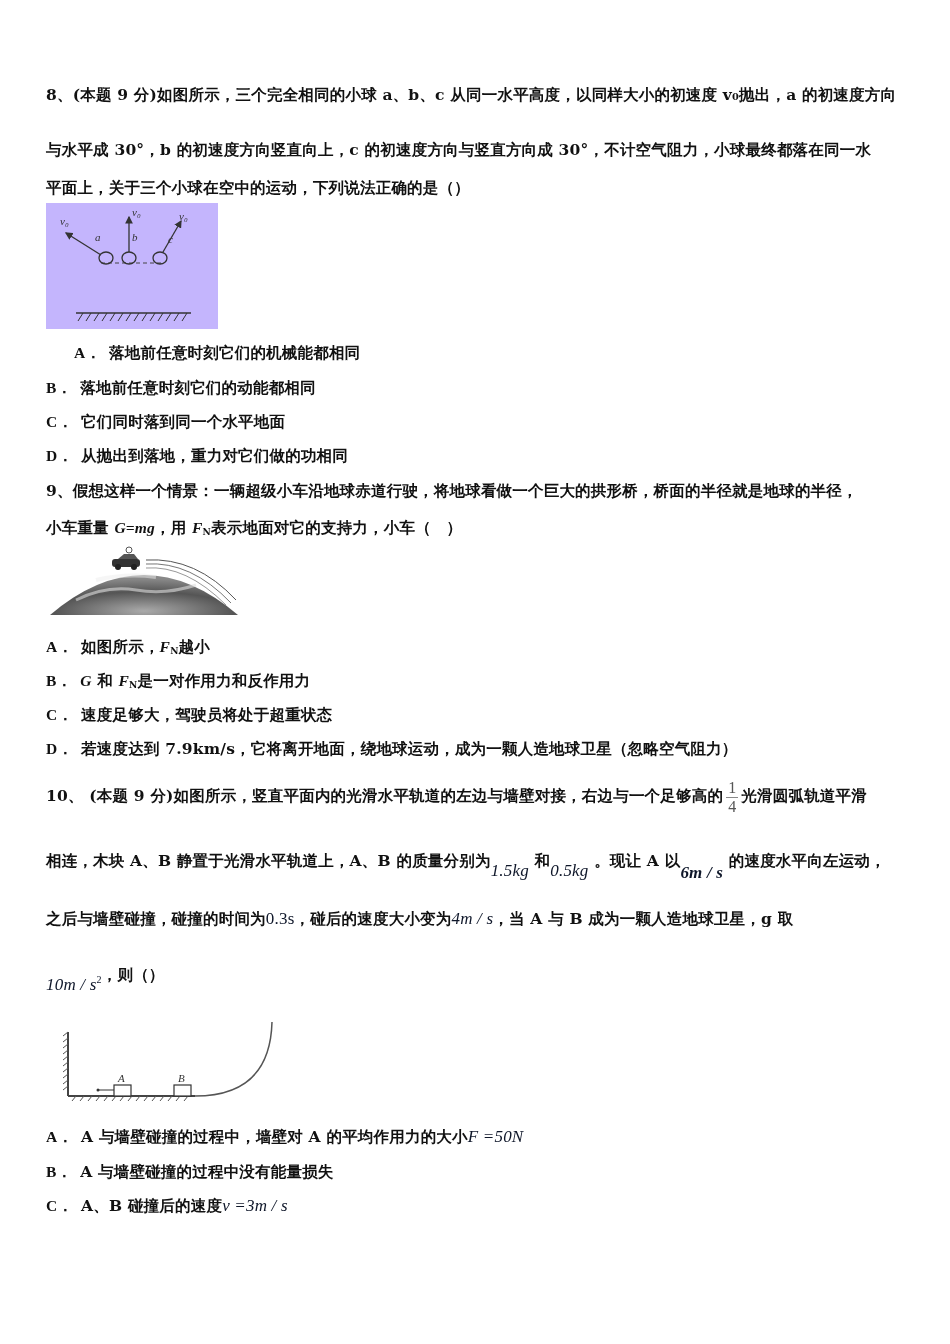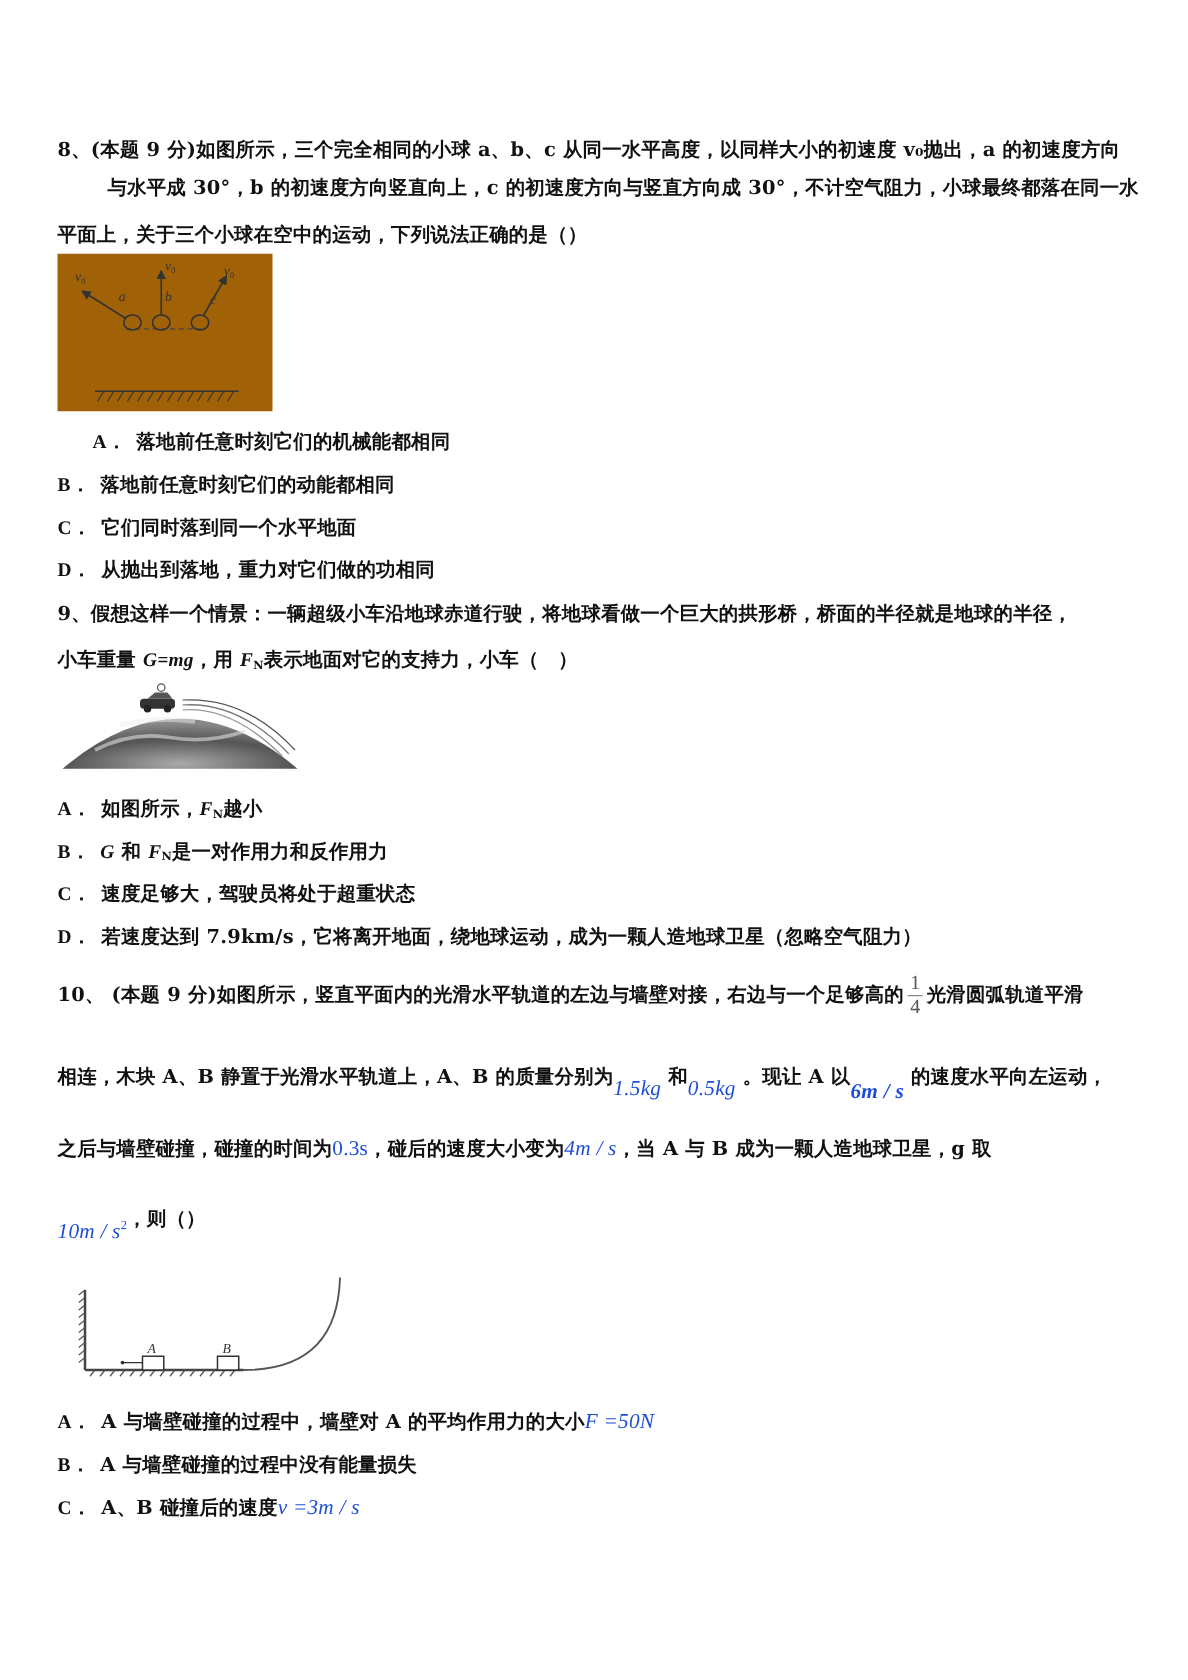--- a/index.html
+++ b/index.html
@@ -9,42 +9,42 @@
       color: #111;
     }
     .line {
       position: absolute; left: 46px; font-size: 15.5px; line-height: 20px;
       white-space: nowrap; font-weight: bold; letter-spacing: 0.2px;
     }
     .opt { font-weight: bold; }
     .opt .lbl { font-family: "Liberation Serif", serif; font-weight: bold; margin-right: 8px; }
     .math {
       font-family: "Liberation Serif", "DejaVu Serif", serif; font-weight: normal;
-      color: #1d4ed8; font-size: 17px; text-align: center;
+      color: #0f172a; font-size: 17px; text-align: center;
     }
     .math i { font-style: italic; }
     .it { font-style: italic; font-family: "Liberation Serif", serif; }
     sub.n { font-size: 9px; font-style: normal; vertical-align: -2px; }
     .frac {
       display: inline-block; text-align: center; vertical-align: middle;
       font-family: "Liberation Serif", serif; font-weight: normal; color: #555; font-size: 16px;
       line-height: 18px; margin: 0 3px;
     }
     .frac .num { display: block; border-bottom: 1px solid #888; padding: 0 2px; }
     .frac .den { display: block; }
     .fig { position: absolute; }
   </style>
 </head>
 <body>
 
-<div class="line" style="top:110px;">8、(本题 9 分)如图所示，三个完全相同的小球 a、b、c 从同一水平高度，以同样大小的初速度 v₀抛出，a 的初速度方向</div>
-<div class="line" style="top:140px;margin-left:40px;">与水平成 30°，b 的初速度方向竖直向上，c 的初速度方向与竖直方向成 30°，不计空气阻力，小球最终都落在同一水</div>
+<div class="line" style="top:85px;">8、(本题 9 分)如图所示，三个完全相同的小球 a、b、c 从同一水平高度，以同样大小的初速度 v₀抛出，a 的初速度方向</div>
+<div class="line" style="top:140px;">与水平成 30°，b 的初速度方向竖直向上，c 的初速度方向与竖直方向成 30°，不计空气阻力，小球最终都落在同一水</div>
 <div class="line" style="top:178px;">平面上，关于三个小球在空中的运动，下列说法正确的是（）</div>
 
-<div class="fig" style="left:46px; top:203px; width:172px; height:126px; background:#a16207;">
+<div class="fig" style="left:46px; top:203px; width:172px; height:126px; background:#c4b5fd;">
   <svg width="172" height="126" viewBox="0 0 172 126">
     <defs>
       <marker id="ah" markerWidth="6" markerHeight="6" refX="5" refY="3" orient="auto">
         <path d="M0,0 L6,3 L0,6 z" fill="#333"></path>
       </marker>
     </defs>
     <line x1="55" y1="60" x2="115" y2="60" stroke="#444" stroke-dasharray="4,3"></line>
     <ellipse cx="60" cy="55" rx="7" ry="6" fill="none" stroke="#333" stroke-width="1.3"></ellipse>
     <ellipse cx="83" cy="55" rx="7" ry="6" fill="none" stroke="#333" stroke-width="1.3"></ellipse>
     <ellipse cx="114" cy="55" rx="7" ry="6" fill="none" stroke="#333" stroke-width="1.3"></ellipse>

